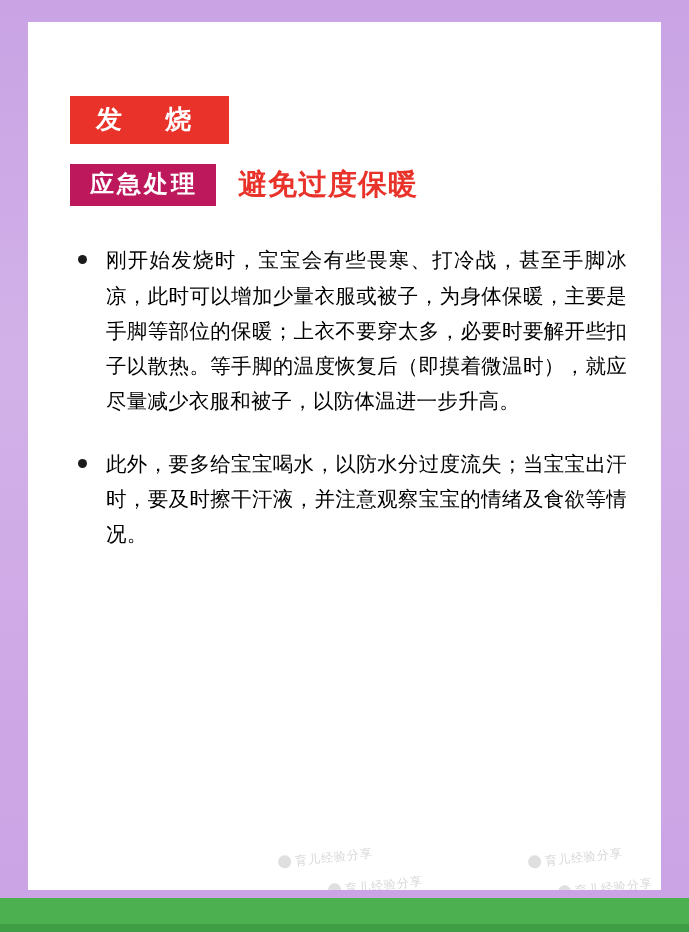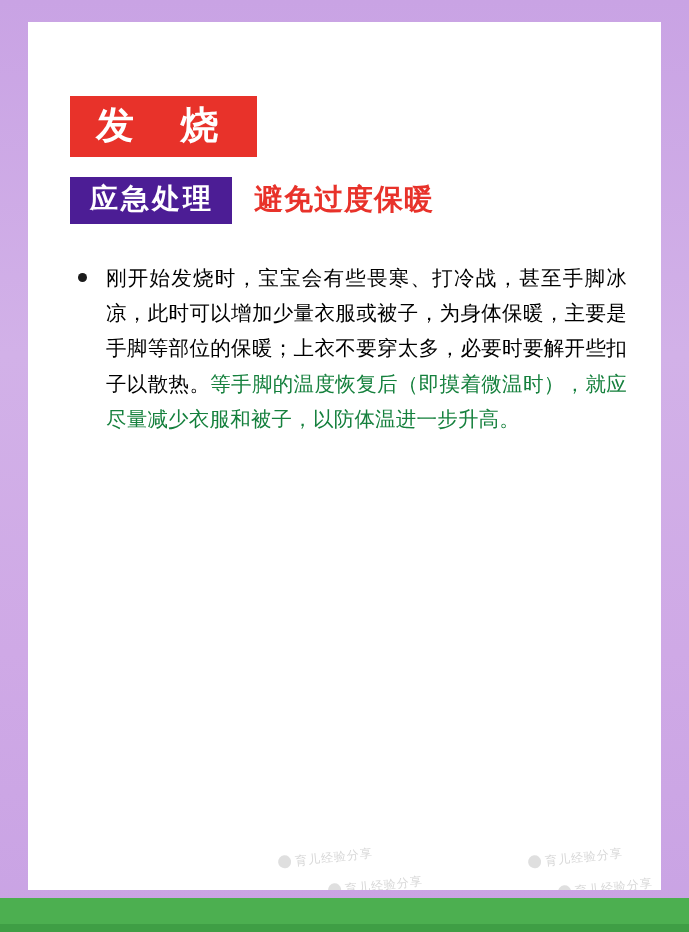--- a/index.html
+++ b/index.html
@@ -53,36 +53,36 @@
 
   .card-inner {
     padding: 74px 34px 0 42px;
   }
 
   
   .title-red {
     display: inline-block;
     background: #e8322a;
     color: #ffffff;
-    font-size: 38px;
+    font-size: 26px;
     font-weight: bold;
     letter-spacing: 18px;
     padding: 9px 20px 11px 26px;
     line-height: 1.08;
   }
   .subtitle-row {
     display: flex;
     align-items: center;
     margin-top: 20px;
   }
   .subtitle-blue {
     display: inline-block;
-    background: #4c1d95;
+    background: #be185d;
     color: #ffffff;
-    font-size: 28px;
+    font-size: 24px;
     font-weight: bold;
     letter-spacing: 3px;
     padding: 7px 18px 9px 20px;
     line-height: 1.1;
   }
   .subtitle-text {
     color: #e8322a;
     font-size: 29px;
     font-weight: bold;
     letter-spacing: 1px;
@@ -108,21 +108,21 @@
     content: "";
     position: absolute;
     left: 8px;
     top: 13px;
     width: 9px;
     height: 9px;
     border-radius: 50%;
     background: #1b1b1b;
   }
   .t-red {
-    color: #15803d;
+    color: #000000;
   }
   .t-black {
     color: #000000;
   }
 
   
   .watermark {
     position: absolute;
     color: rgba(150,150,150,0.38);
     font-size: 12px;
@@ -160,20 +160,23 @@
         <div class="subtitle-text">避免过度保暖</div>
       </div>
 
       <div class="bullets">
 
         <div class="bullet-item">
           <span class="t-black">刚开始发烧时，宝宝会有些畏寒、打冷战，甚至手脚冰凉，此时可以增加少量衣服或被子，为身体保暖，主要是手脚等部位的保暖；上衣不要穿太多，必要时要解开些扣子以散热。</span><span class="t-red">等手脚的温度恢复后（即摸着微温时），就应尽量减少衣服和被子，以防体温进一步升高。</span>
         </div>
 
 
+        <div class="bullet-item">
+          <span class="t-black">此外，</span><span class="t-red">要多给宝宝喝水，以防水分过度流失；当宝宝出汗时，要及时擦干汗液</span><span class="t-black">，并注意观察宝宝的情绪及食欲等情况。</span>
+        </div>
 
 
       </div>
     </div>
 
     <div class="watermark wm1"><span class="wm-icon"></span><span>育儿经验分享</span></div>
     <div class="watermark wm2"><span class="wm-icon"></span><span>育儿经验分享</span></div>
     <div class="watermark wm3"><span class="wm-icon"></span><span>育儿经验分享</span></div>
     <div class="watermark wm4"><span class="wm-icon"></span><span>育儿经验分享</span></div>
   </div>

